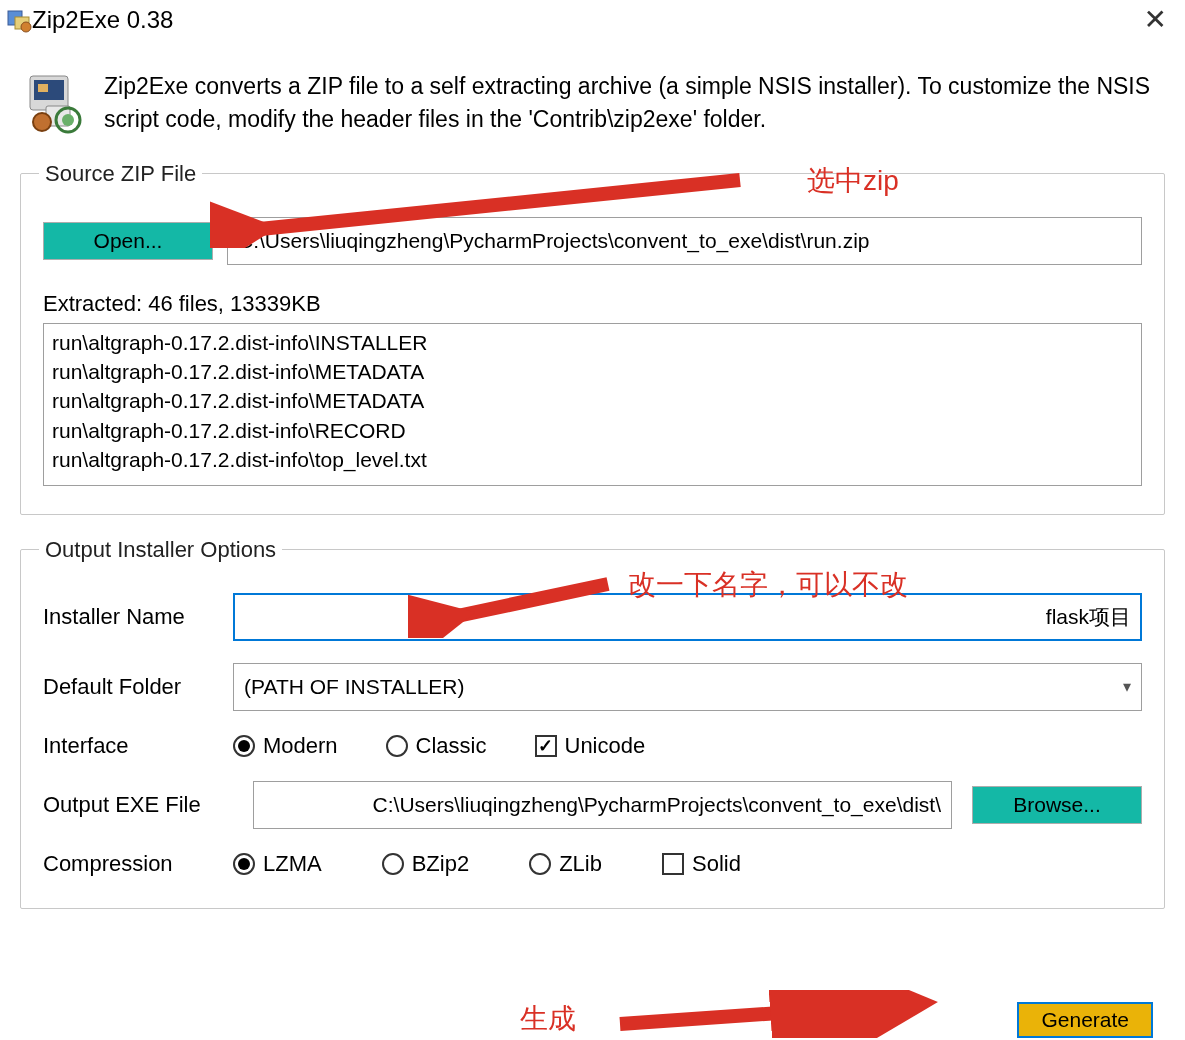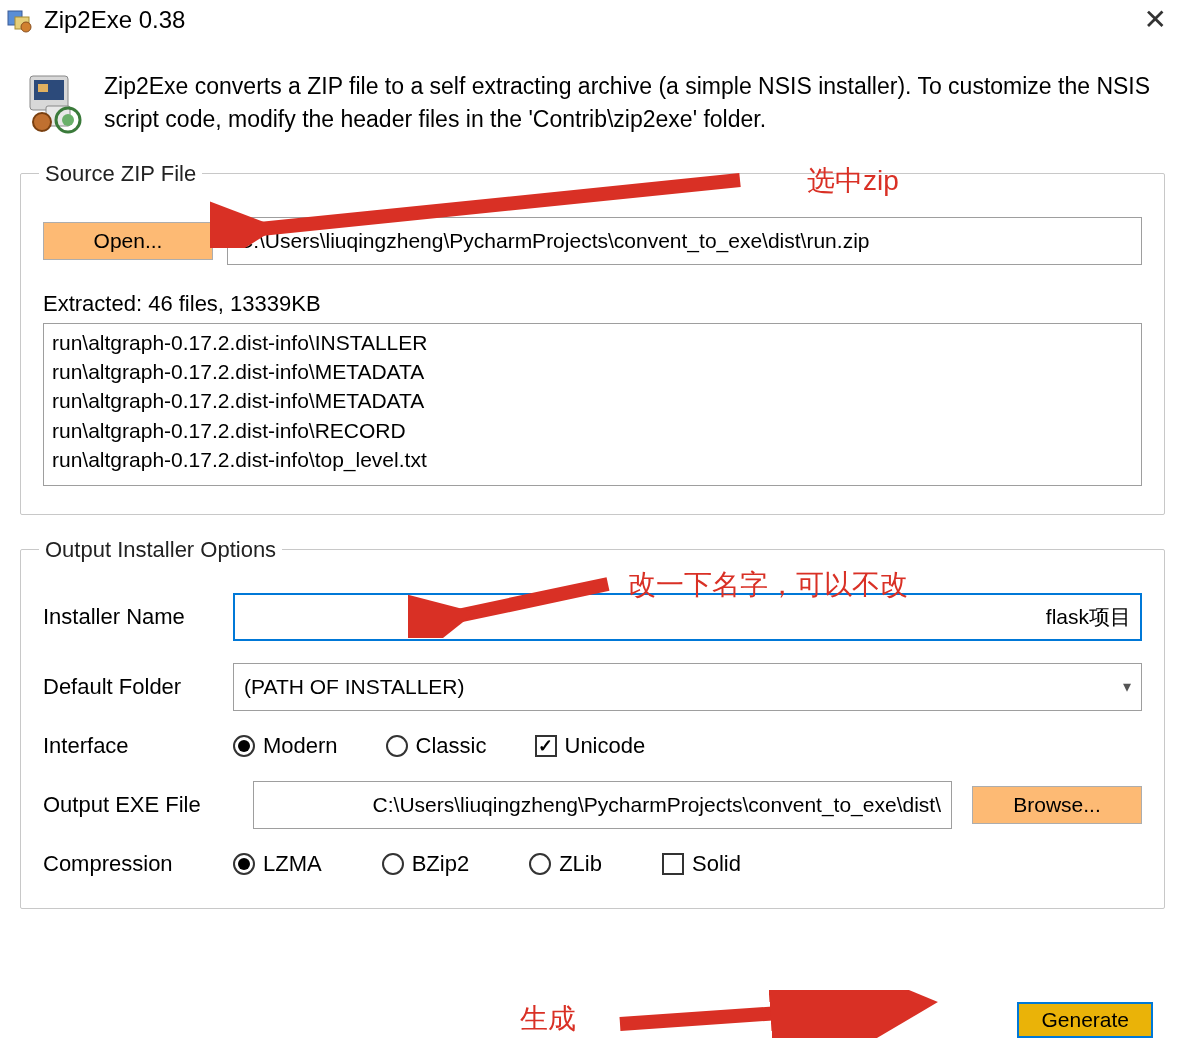--- a/index.html
+++ b/index.html
@@ -14,21 +14,21 @@
     overflow: hidden;
     position: relative;
   }
   .titlebar {
     display: flex;
     align-items: center;
     justify-content: space-between;
     padding: 4px 8px 8px 6px;
     height: 44px;
   }
-  .title-left { display: flex; align-items: center; gap: 12px; }
+  .title-left { display: flex; align-items: center; gap: 0; }
   .app-icon { width: 26px; height: 26px; position: relative; }
   .title-text { font-size: 24px; }
   .close-x {
     font-size: 28px;
     font-weight: 300;
     line-height: 1;
     padding: 4px 10px;
     cursor: default;
     color:#333;
   }
@@ -44,21 +44,21 @@
     position: relative;
   }
   fieldset > legend {
     font-size: 22px;
     padding: 0 6px;
     margin-left: -4px;
     color:#222;
   }
   .row { display: flex; align-items: center; gap: 14px; margin-bottom: 16px; }
   .btn {
-    background: #fdba74;
+    background: #14b8a6;
     border: 1px solid #adadad;
     font-size: 21px;
     padding: 6px 20px;
     min-width: 140px;
     text-align: center;
     cursor: pointer;
     font-family: inherit;
   }
   .btn-wide { min-width: 170px; }
   .pathbox, .textinput, .select {

